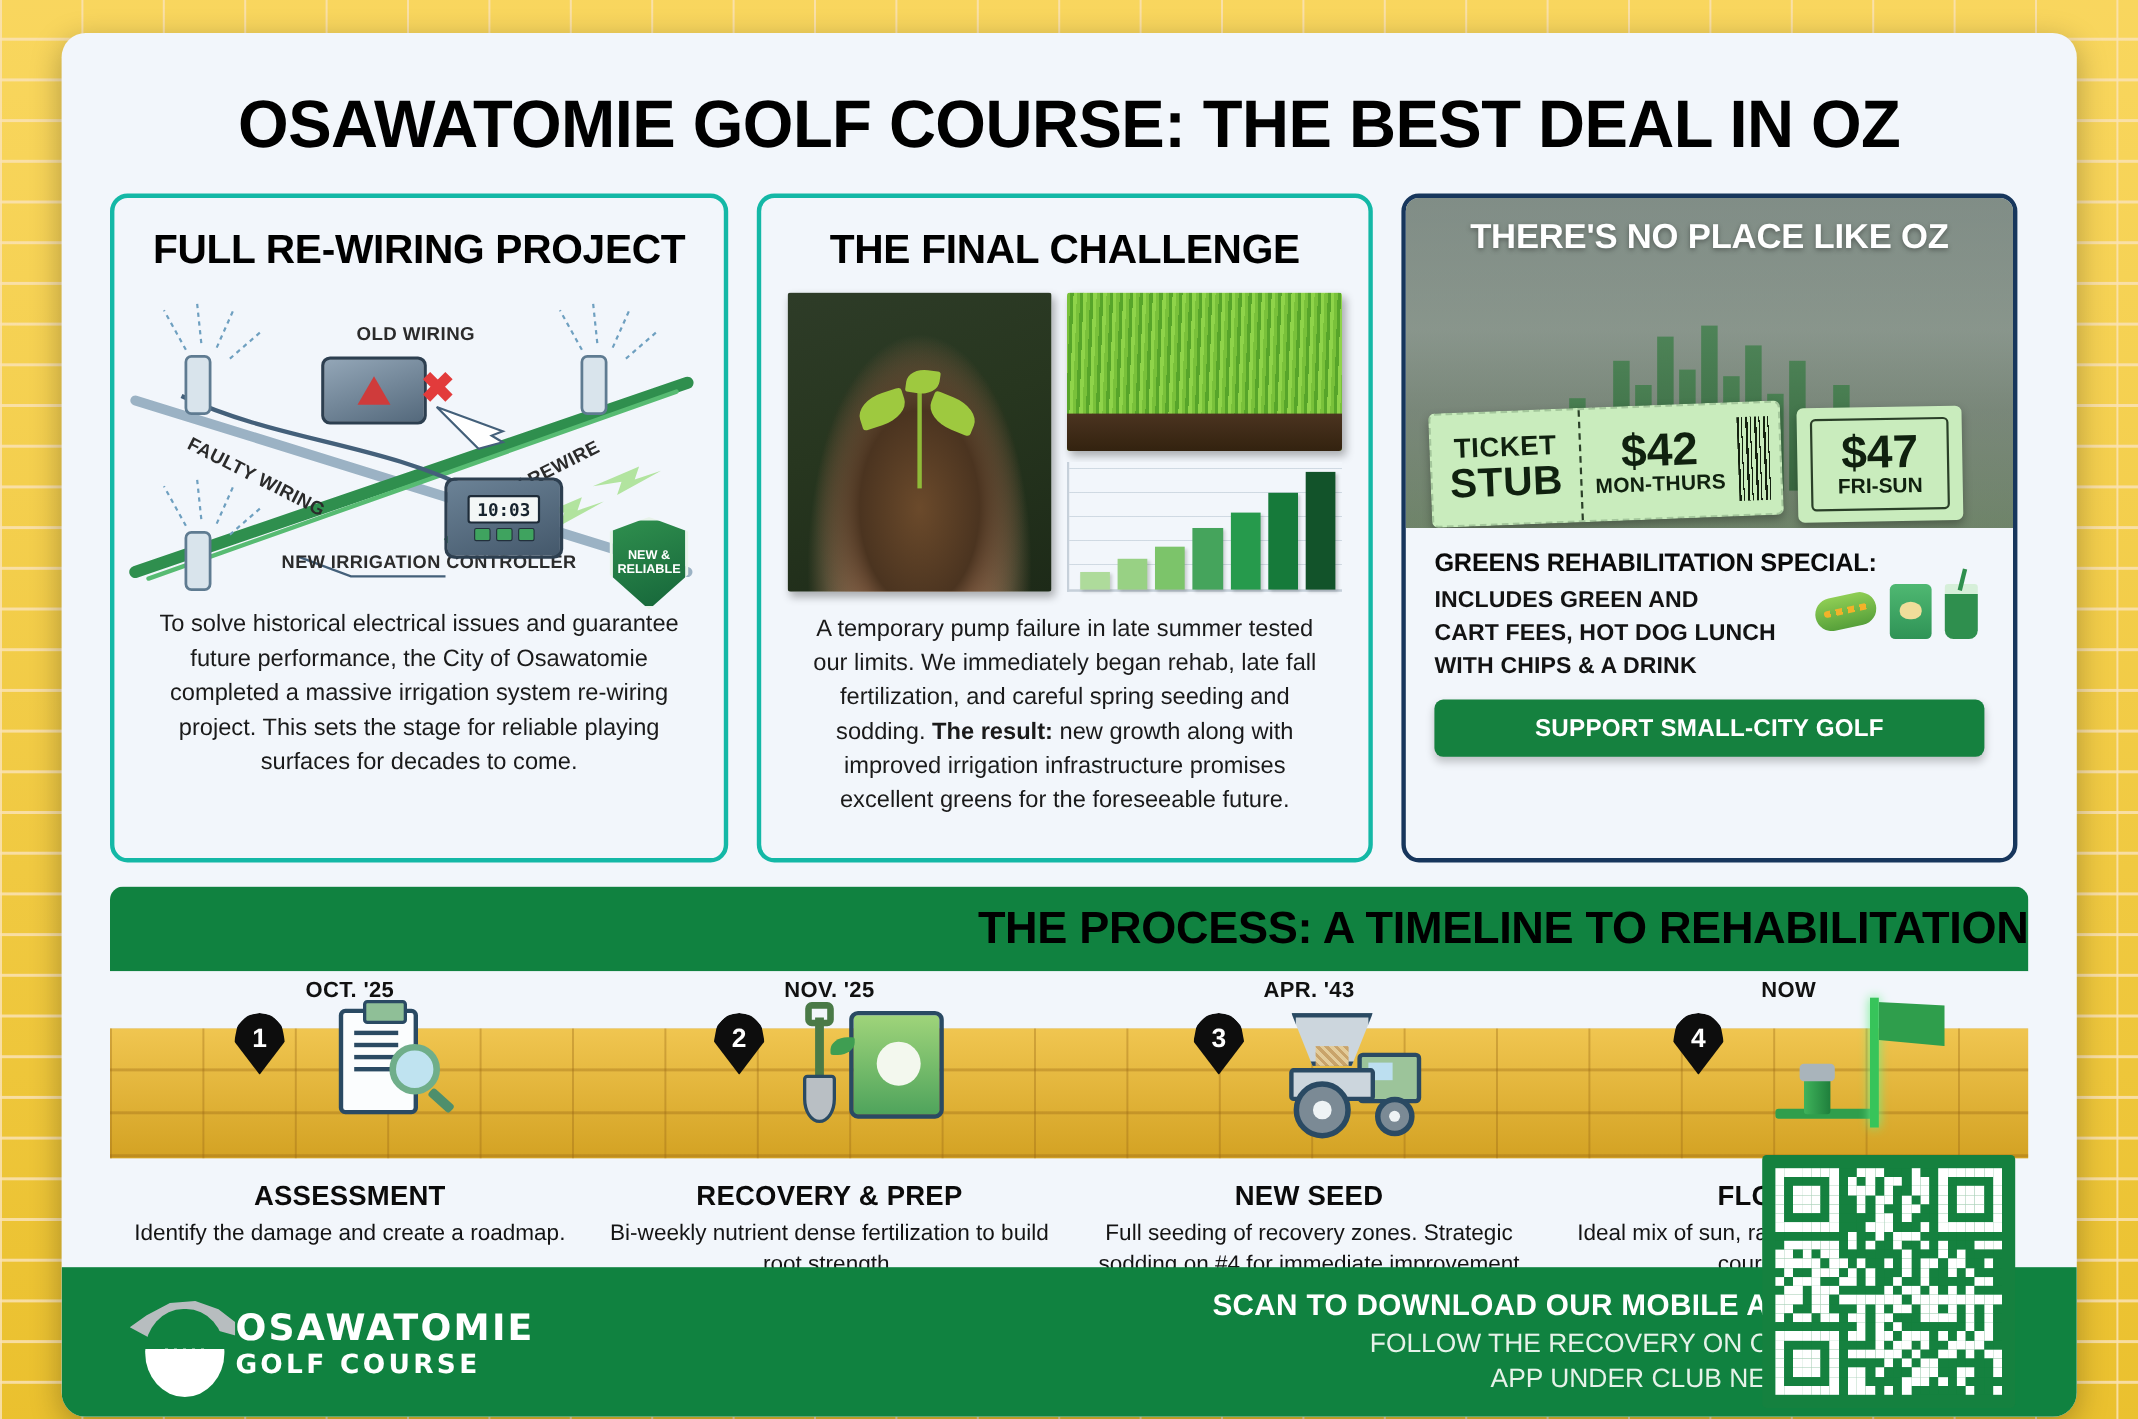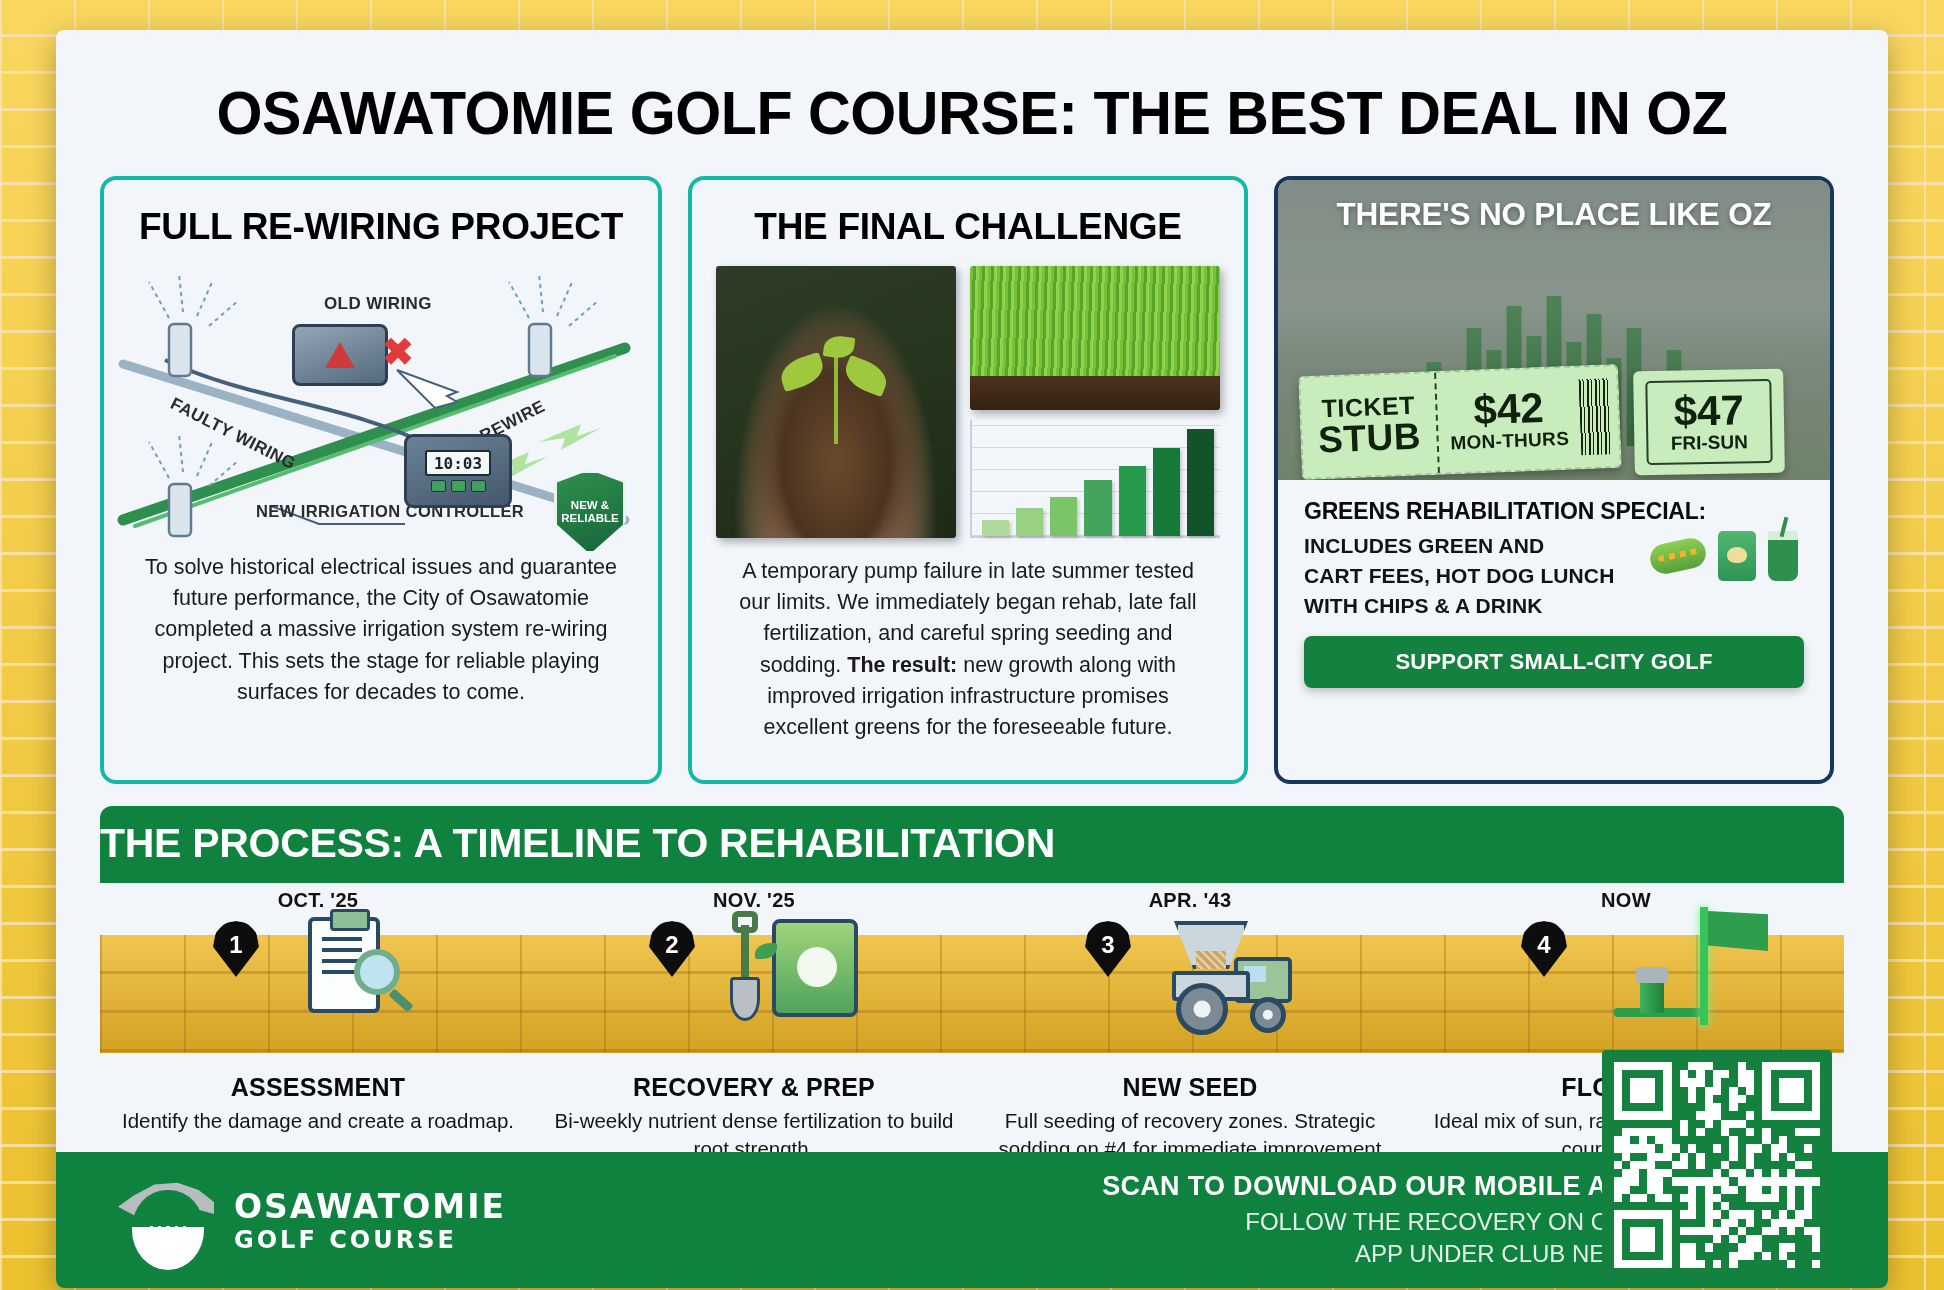--- a/index.html
+++ b/index.html
@@ -34,21 +34,21 @@
     background-position: 74px 37px, 74px 37px;
     pointer-events: none;
   }
 
   
   .poster {
     position: absolute;
     left: 56px; top: 30px;
     width: 1832px; height: 1258px;
     background: #f2f6fb;
-    border-radius: 8px;
+    border-radius: 22px;
     box-shadow: 0 8px 28px rgba(0,0,0,.28);
     overflow: hidden;
     z-index: 2;
   }
 
   
   .poster-title {
     text-align: center;
     font-size: 61px;
     font-weight: 900;
@@ -243,21 +243,21 @@
   .cta {
     margin: 16px 26px 0 26px; height: 52px; background: #15813f; border-radius: 8px;
     display: flex; align-items: center; justify-content: center;
     color: #fff; font-size: 22px; font-weight: 900; letter-spacing: .2px;
     box-shadow: 0 4px 8px rgba(0,0,0,.22);
   }
 
   
   .timeline { margin: 22px 44px 0 44px; border-radius: 12px 12px 0 0; overflow: hidden; }
   .timeline-head {
-    background: #108240; color: #ffffff; text-align: left;
+    background: #108240; color: #000000; text-align: right;
     font-size: 41px; font-weight: 900; padding: 14px 0 16px 0;
     letter-spacing: -.3px; transform-origin: center;
   }
   .timeline-body { background: #f2f6fb; position: relative; height: 308px; }
   .brick-road {
     position: absolute; left: 0; right: 0; top: 52px; height: 118px;
     background-color: #edb92a;
     background-image:
       linear-gradient(90deg, rgba(150,100,20,.35) 2px, transparent 2px),
       linear-gradient(0deg, rgba(150,100,20,.35) 3px, transparent 3px),
@@ -313,21 +313,21 @@
   .flagpole { position: absolute; left: 104px; top: 0; width: 74px; height: 120px; }
   .flagpole .pole { position:absolute; left: 0; top: 0; width: 8px; height: 118px; background: #37c45a; box-shadow: 0 0 10px #6cf08c; }
   .flagpole .flag { position:absolute; left: 8px; top: 4px; width: 60px; height: 40px; background: #2f9e4c;
     clip-path: polygon(0 0, 100% 8%, 100% 100%, 0 86%); }
 
   
   .footer {
     position: absolute; left: 0; right: 0; bottom: 0; height: 136px;
     background: #108240; display: flex; align-items: center; z-index: 3;
   }
-  .logo-wrap { display: flex; align-items: center; gap: 20px; padding-left: 62px; }
+  .logo-wrap { display: flex; align-items: center; padding-left: 62px; }
   .logo-mark { width: 96px; height: 96px; position: relative; }
   .logo-mark .ball { position:absolute; left: 14px; top: 18px; width: 72px; height: 80px;
     background: linear-gradient(180deg,#108240 0 46%, #ffffff 46%); border-radius: 50% 50% 52% 52%; }
   .logo-mark .bunker { position:absolute; left: 0; top: 8px; width: 96px; height: 46px; background: #b7bdbf;
     clip-path: polygon(0 58%, 16% 34%, 38% 10%, 62% 6%, 84% 22%, 100% 48%, 100% 74%, 72% 58%, 46% 66%, 18% 78%); }
   .logo-mark .grass { position:absolute; left: 30px; bottom: 8px; width: 40px; height: 34px;
     background: repeating-linear-gradient(80deg, #fff 0 3px, transparent 3px 8px); }
   .logo-text .l1 { color: #fff; font-size: 33px; font-weight: 900; letter-spacing: 2px; font-family: "DejaVu Sans", sans-serif; }
   .logo-text .l2 { color: #fff; font-size: 24px; font-weight: 900; letter-spacing: 3px; font-family: "DejaVu Sans", sans-serif; }
   .footer-right { margin-left: auto; text-align: right; padding-right: 244px; }

